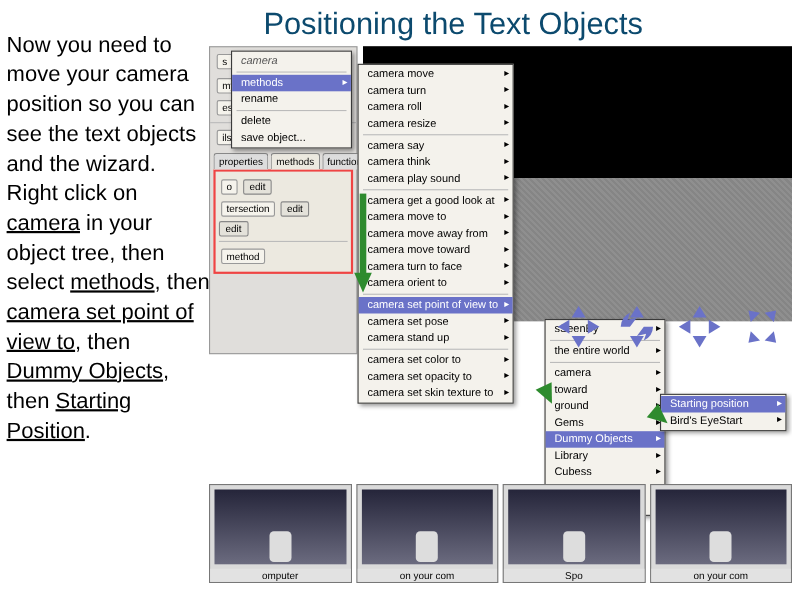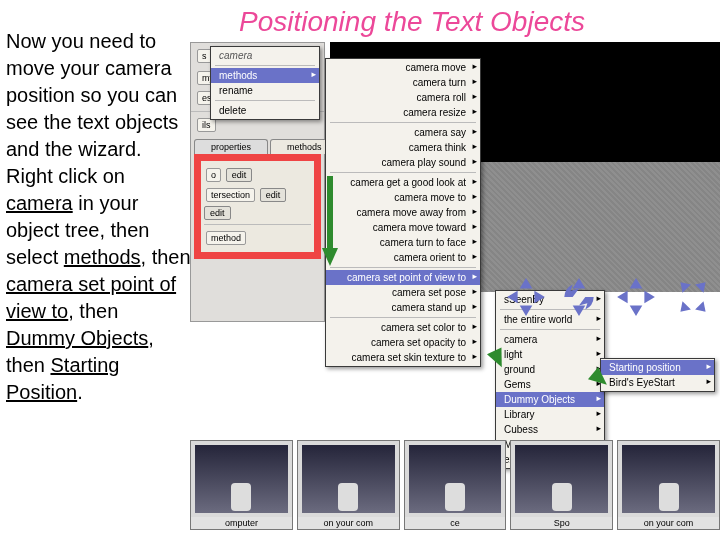--- a/index.html
+++ b/index.html
@@ -9,22 +9,21 @@
     font-family: Arial, sans-serif;
     background: #fff;
     position: relative;
     overflow: hidden;
   }
   .page-title {
     font-size: 28px;
     font-weight: 400;
     text-align: center;
     padding: 6px 0 2px 104px;
-    color: #ec4899;
-    font-style: italic;
+    color: #0c4a6e;
   }
   .body-text {
     position: absolute;
     left: 6px;
     top: 28px;
     width: 185px;
     font-size: 20px;
     line-height: 1.35;
     color: #000;
   }
@@ -45,24 +44,24 @@
     position: absolute;
     left: 190px; top: 42px;
     width: 135px; height: 280px;
     background: #e0dedb;
     border:1px solid #999;
     font-size: 10px;
   }
   .tabs { display:flex; gap:2px; padding:3px 3px 0 3px; }
   .tab {
     background:#ddd; border:1px solid #888; border-bottom:none;
-    padding:2px 16px; font-size:9px; border-radius:3px 3px 0 0;
+    padding:2px 4px; font-size:9px; border-radius:3px 3px 0 0;
   }
   .tab.active { background:#ece9e0; }
-  .panel-inner { background:#ece9e0; border:7px solid #ef4444; margin:0 3px 3px 3px; padding:3px; }
+  .panel-inner { background:#ece9e0; border:2px solid #ef4444; margin:0 3px 3px 3px; padding:3px; }
   .chip {
     display:inline-block; background:#f5f3ec; border:1px solid #999;
     padding:1px 4px; margin:2px 2px; font-size:9px; border-radius:2px;
   }
   .btn-edit {
     display:inline-block; background:#e4e2da; border:1px solid #888;
     padding:1px 5px; font-size:9px; border-radius:2px;
   }
   .row { margin:2px 0; }
   .sep { border-top:1px solid #bbb; margin:4px 0; }
@@ -81,21 +80,21 @@
     position:relative;
     white-space:nowrap;
   }
   .mi.hl { background:#6a72c8; color:#fff; }
   .mi.arrow::after {
     content:"▸"; position:absolute; right:3px; top:1px; font-size:9px;
   }
   .ctx-sep { border-top:1px solid #bbb; margin:2px 4px; }
 
   .submenu.methods {
-    left: 325px; top: 58px; width: 156px; max-height: 380px; text-align: right;
+    left: 325px; top: 58px; width: 142px; max-height: 380px;
   }
   .submenu.targets {
     left: 495px; top: 290px; width: 110px;
   }
   .submenu.dummy {
     left: 600px; top: 358px; width: 115px;
   }
 
   .green-arrow {
     position:absolute;
@@ -194,20 +193,21 @@
   </div>
 </div>
 
 <div class="ctx-menu">
   <div class="mi" style="font-style:italic;color:#555;">camera</div>
   <div class="ctx-sep"></div>
   <div class="mi hl arrow">methods</div>
   <div class="mi">rename</div>
   <div class="ctx-sep"></div>
   <div class="mi">delete</div>
+  <div class="mi">save object...</div>
 </div>
 
 <div class="submenu methods" id="methods-menu">
     <div class="mi arrow">camera move</div>
     <div class="mi arrow">camera turn</div>
     <div class="mi arrow">camera roll</div>
     <div class="mi arrow">camera resize</div>
     <div class="ctx-sep"></div>
     <div class="mi arrow">camera say</div>
     <div class="mi arrow">camera think</div>
@@ -228,21 +228,21 @@
     <div class="mi arrow">camera set opacity to</div>
     <div class="mi arrow">camera set skin texture to</div>
   </div>
 
 <div class="submenu targets" id="targets-menu">
     <div class="mi arrow">sSeenBy</div>
     <div class="ctx-sep"></div>
     <div class="mi arrow">the entire world</div>
     <div class="ctx-sep"></div>
     <div class="mi arrow">camera</div>
-    <div class="mi arrow">light</div>
+    <div class="mi arrow">toward</div>
     <div class="mi arrow">ground</div>
     <div class="mi arrow">Gems</div>
     <div class="mi arrow hl">Dummy Objects</div>
     <div class="mi arrow">Library</div>
     <div class="mi arrow">Cubess</div>
     <div class="mi arrow">Mana</div>
     <div class="mi arrow">expressions</div>
   </div>
 
 <div class="submenu dummy" id="dummy-menu">
@@ -302,25 +302,20 @@
       <div class="cap">omputer</div>
     </div>
   <div class="thumb">
       <div class="inner"></div>
       <div class="obj"></div>
       <div class="cap">on your com</div>
     </div>
   <div class="thumb">
       <div class="inner"></div>
       <div class="obj"></div>
-      <div class="cap">ce</div>
-    </div>
-  <div class="thumb">
-      <div class="inner"></div>
-      <div class="obj"></div>
       <div class="cap">Spo</div>
     </div>
   <div class="thumb">
       <div class="inner"></div>
       <div class="obj"></div>
       <div class="cap">on your com</div>
     </div>
 </div>
 
 </body></html>

